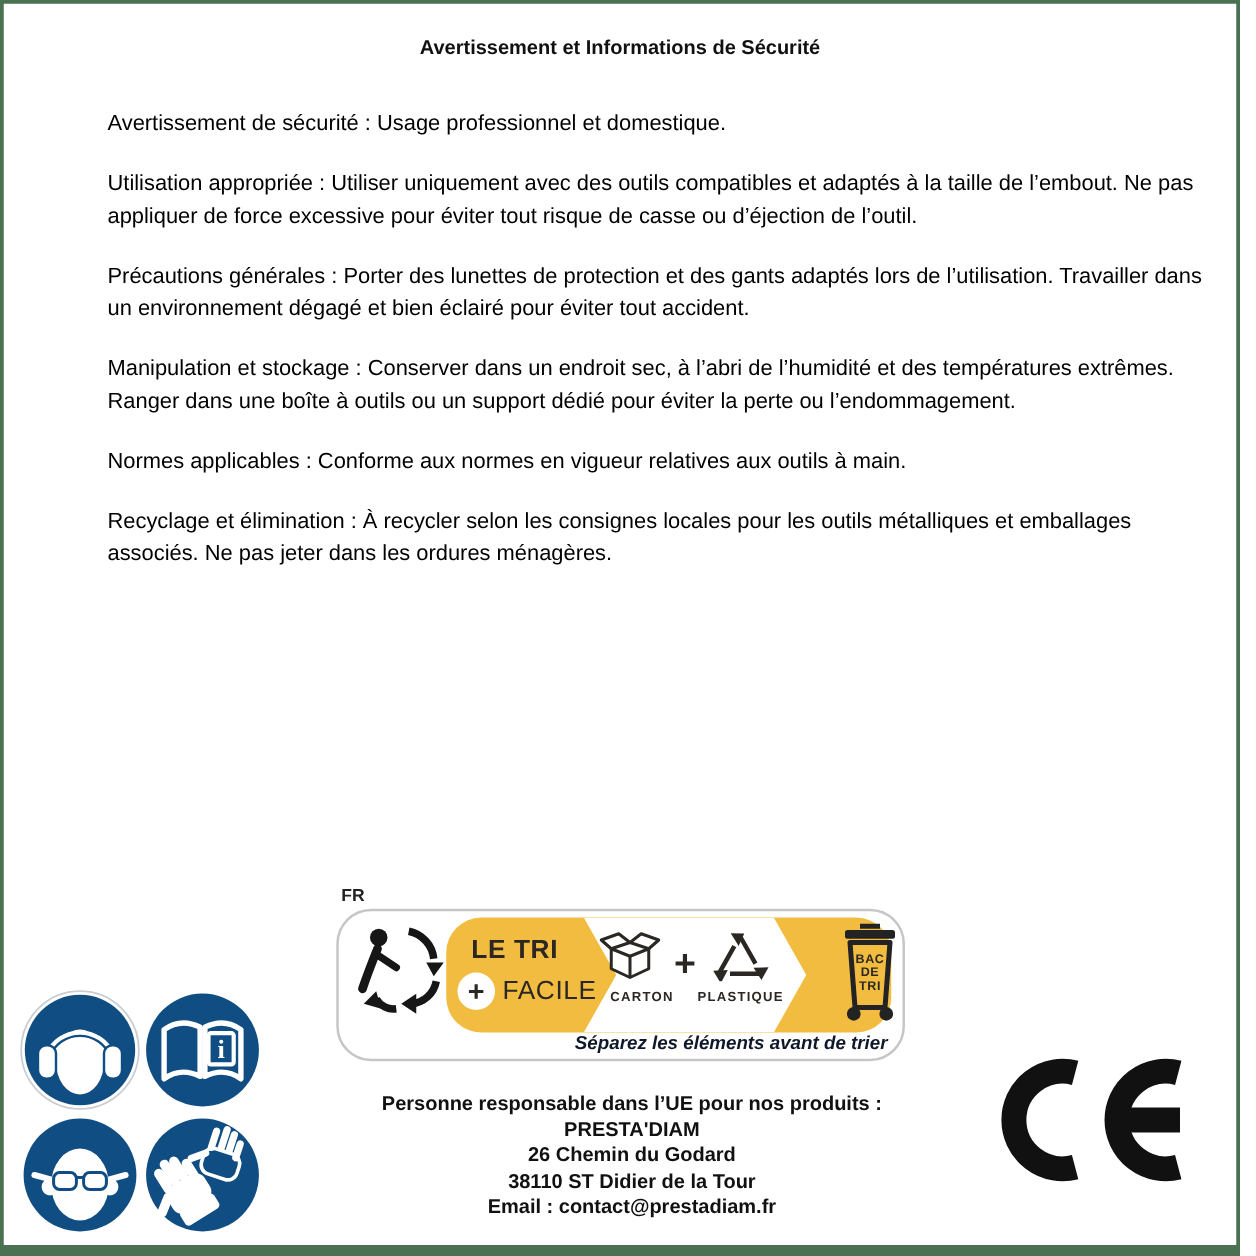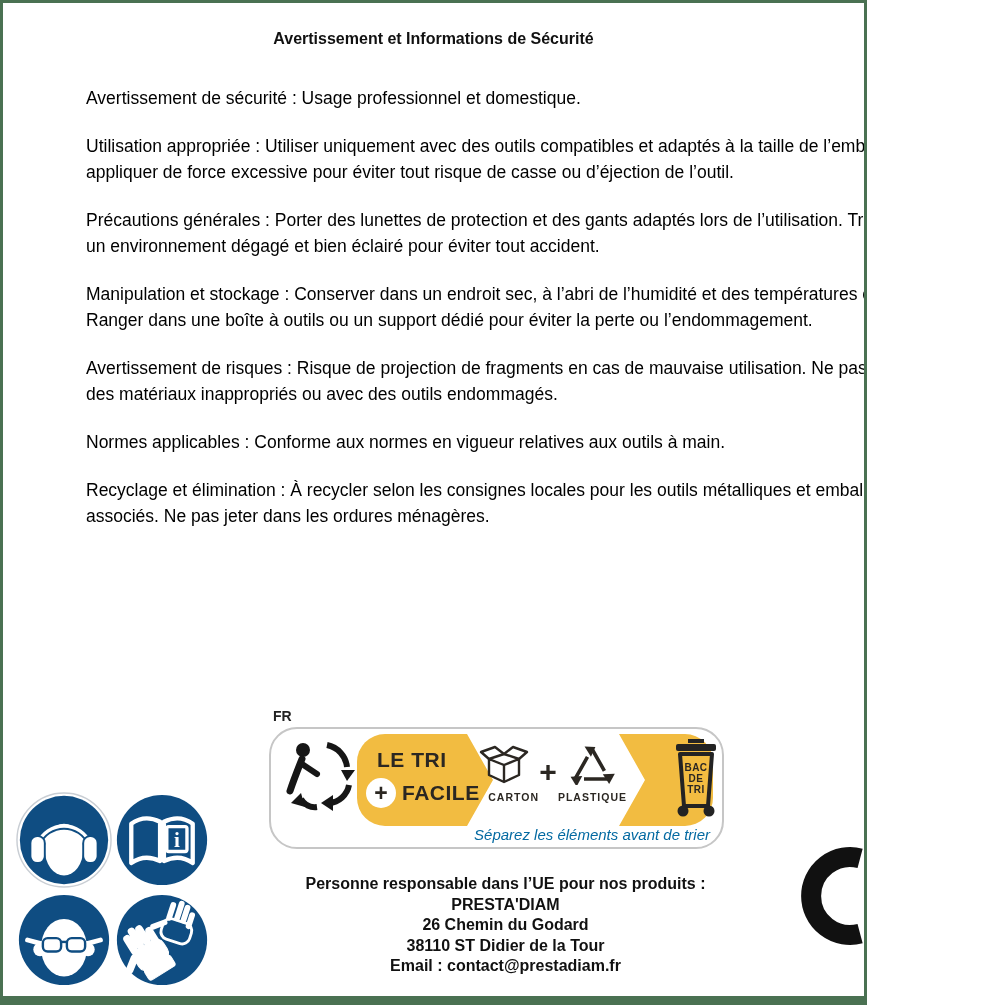--- a/index.html
+++ b/index.html
@@ -1,18 +1,18 @@
 <!DOCTYPE html>
 <html><head>
 <meta charset="utf-8">
 <style>
   * { margin:0; padding:0; box-sizing:border-box; }
   html,body { background:#fff; }
   .page {
-    position:relative; width:867px; height:1005px; background:#ffffff;
+    position:relative; width:992px; height:1005px; background:#ffffff;
     border-top:3px solid #4A7152; border-left:3px solid #4A7152;
     border-right:3px solid #4A7152; border-bottom:9px solid #4A7152;
     font-family:"Liberation Sans", sans-serif; color:#000; overflow:hidden;
   }
   .title {
     position:absolute; top:27px; left:0; width:100%;
     text-align:center; font-size:16px; font-weight:bold; color:#111;
   }
   .body-text { position:absolute; top:82px; left:83px; width:893px; }
   .para { font-size:17.5px; line-height:26px; margin-bottom:22px; color:#000; }
@@ -41,33 +41,33 @@
   .white-wedge {
     position:absolute; left:196px; top:5px; width:178px; height:92px; background:#fff;
     clip-path:polygon(0 0, calc(100% - 26px) 0, 100% 50%, calc(100% - 26px) 100%, 0 100%, 26px 50%);
   }
   .letri { position:absolute; left:106px; top:19px; font-size:21px; font-weight:800; letter-spacing:.5px; color:#2B2722; }
   .plus-circle {
     position:absolute; left:95px; top:49px; width:30px; height:30px; border-radius:50%;
     background:#fff; color:#2B2722; font-size:23px; font-weight:800;
     display:flex; align-items:center; justify-content:center; line-height:1;
   }
-  .facile { position:absolute; left:131px; top:52px; font-size:21px; font-weight:700; letter-spacing:.5px; color:#2B2722; }
+  .facile { position:absolute; left:131px; top:52px; font-size:21px; font-weight:400; letter-spacing:.5px; color:#2B2722; }
   .mat-group { position:absolute; top:14px; width:70px; text-align:right; }
   .mat-carton { left:198px; }
   .mat-plast  { left:286px; }
   .mat-label { margin-top:2px; font-size:10.5px; font-weight:bold; letter-spacing:1px; color:#2B2722; }
   .mid-plus { position:absolute; left:263px; top:26px; width:28px; text-align:center; font-size:30px; font-weight:800; color:#2B2722; }
   .bin-group { position:absolute; left:399px; top:7px; width:52px; height:84px; }
   .bin-group svg { position:absolute; left:0; top:0; }
   .bin-text { position:absolute; left:0; top:26px; width:52px; text-align:center;
     font-size:10px; font-weight:800; line-height:11px; color:#2B2722; letter-spacing:.5px; }
   .sort-caption {
-    position:absolute; right:12px; top:97px; font-size:15px; font-weight:normal;
-    font-style:italic; color:#0369a1; white-space:nowrap;
+    position:absolute; right:12px; top:97px; font-size:15px; font-weight:bold;
+    font-style:italic; color:#0f172a; white-space:nowrap;
   }
 
   
   .address {
     position:absolute; left:255px; top:871px; width:495px; text-align:center;
     font-size:16px; font-weight:bold; line-height:20.5px; color:#111;
   }
 
   .ce-mark { position:absolute; left:795px; top:841px; }
 </style>
@@ -76,21 +76,20 @@
 
 <div class="page">
 
   <div class="title">Avertissement et Informations de Sécurité</div>
 
   <div class="body-text">
     <p class="para">Avertissement de sécurité : Usage professionnel et domestique.</p>
     <p class="para">Utilisation appropriée : Utiliser uniquement avec des outils compatibles et adaptés à la taille de l’embout. Ne pas appliquer de force excessive pour éviter tout risque de casse ou d’éjection de l’outil.</p>
     <p class="para">Précautions générales : Porter des lunettes de protection et des gants adaptés lors de l’utilisation. Travailler dans un environnement dégagé et bien éclairé pour éviter tout accident.</p>
     <p class="para">Manipulation et stockage : Conserver dans un endroit sec, à l’abri de l’humidité et des températures extrêmes. Ranger dans une boîte à outils ou un support dédié pour éviter la perte ou l’endommagement.</p>
-    <p class="para">Avertissement de risques : Risque de projection de fragments en cas de mauvaise utilisation. Ne pas utiliser sur des matériaux inappropriés ou avec des outils endommagés.</p>
     <p class="para extra-gap">Normes applicables : Conforme aux normes en vigueur relatives aux outils à main.</p>
     <p class="para">Recyclage et élimination : À recycler selon les consignes locales pour les outils métalliques et emballages associés. Ne pas jeter dans les ordures ménagères.</p>
   </div>
 
   <div class="icon-grid">
     <div class="icon-cell">
       <svg width="96" height="96" viewBox="0 0 100 100">
         <circle cx="50" cy="50" r="49" fill="none" stroke="#c9ced4" stroke-width="1.5"></circle>
         <circle cx="50" cy="50" r="46" fill="#0F4D82"></circle>
         <ellipse cx="50" cy="60" rx="20" ry="27" fill="#fff"></ellipse>

